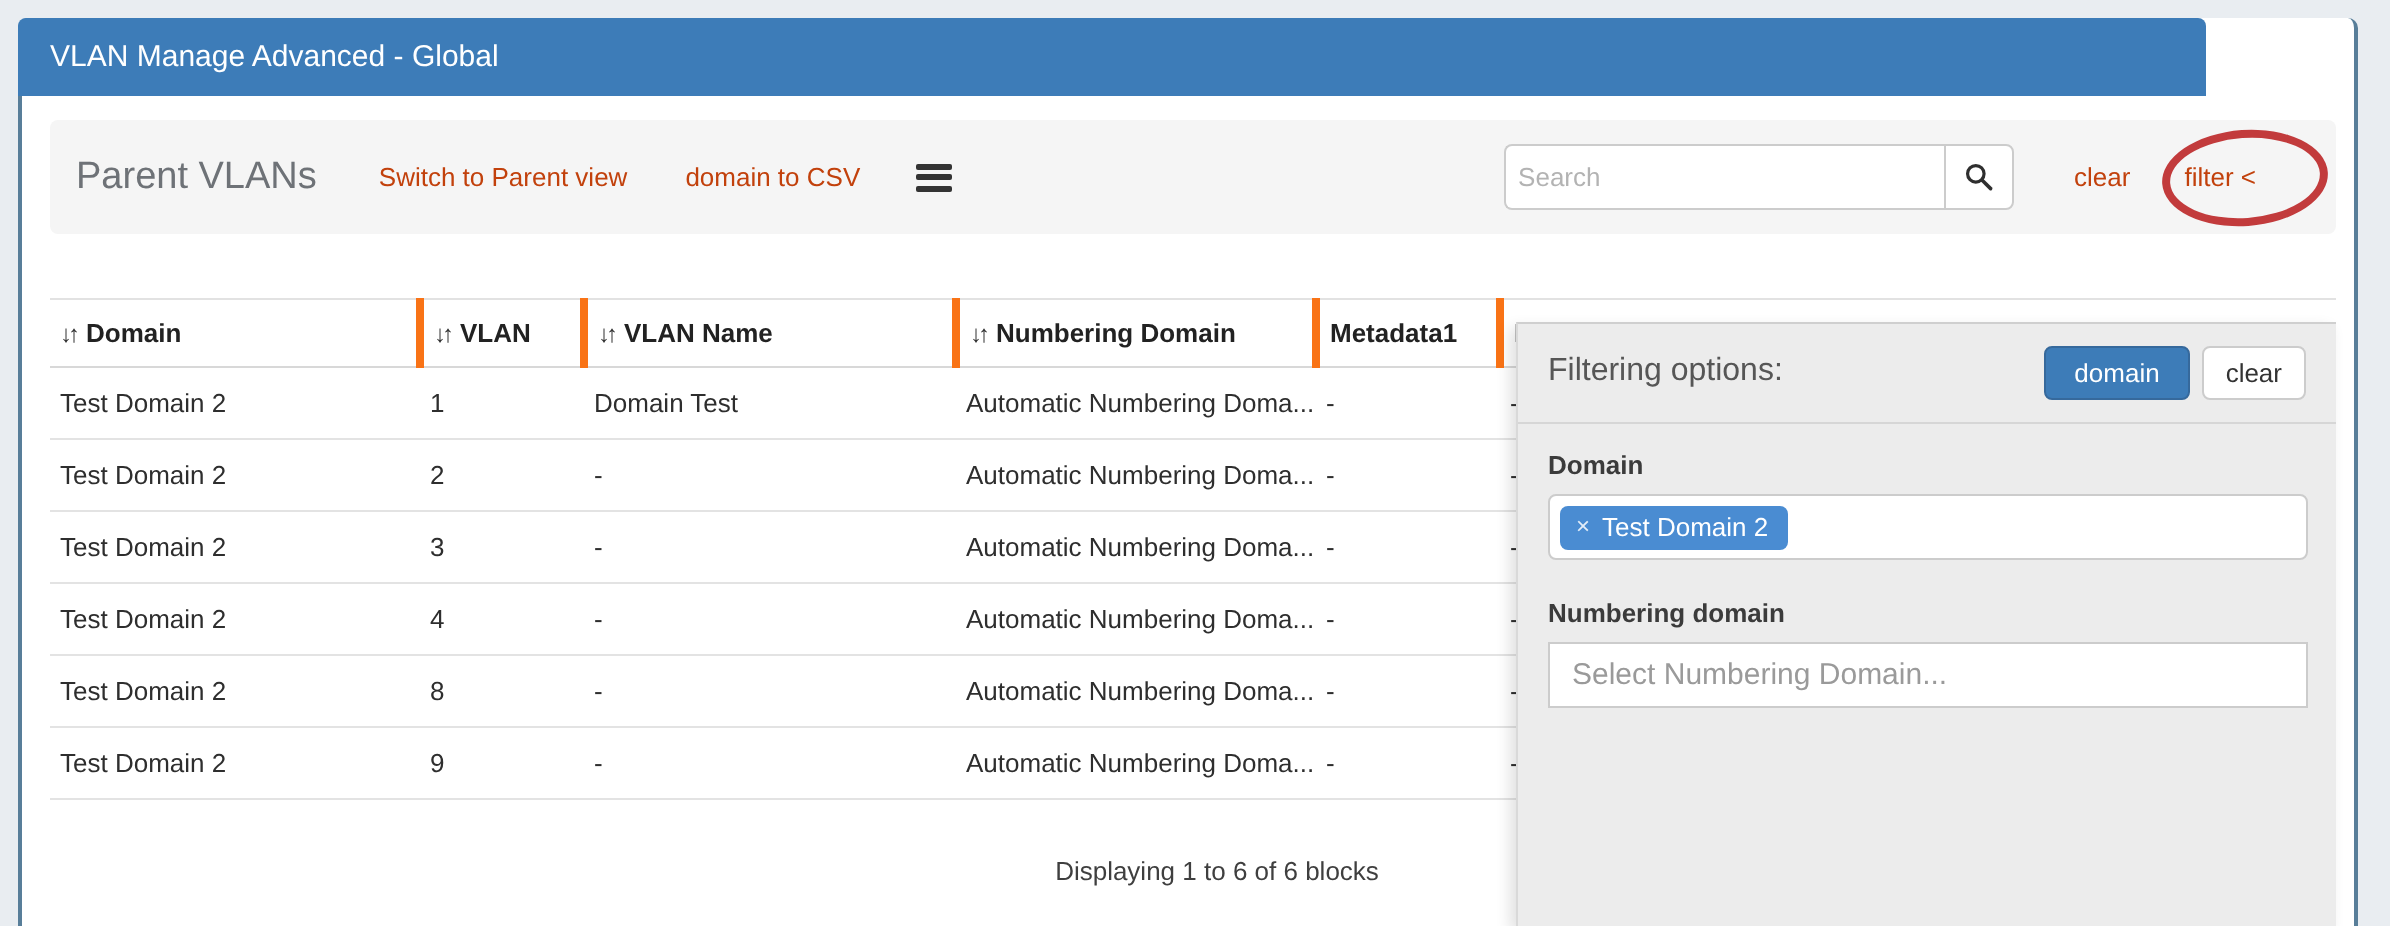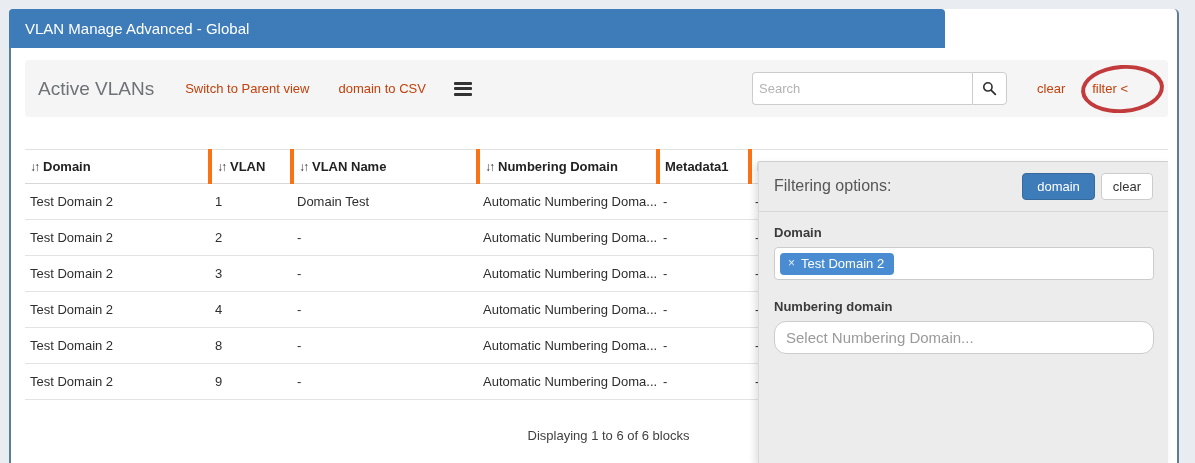--- a/index.html
+++ b/index.html
@@ -3,21 +3,21 @@
 <meta charset="utf-8">
 <style>
   * { margin:0; padding:0; box-sizing:border-box; }
   html,body { background:#e9edf1; font-family:"Liberation Sans", sans-serif; }
   .page { position:relative; width:1195px; height:463px; background:#e9edf1; overflow:hidden; }
 
   
   .panel-bg { position:absolute; left:9px; top:9px; width:1170px; height:454px;
     background:#ffffff; border-left:2px solid #587e99; border-right:2px solid #587e99;
     border-radius:5px 5px 0 0; }
-  .panel-heading { position:absolute; left:9px; top:9px; width:936px; height:39px;
+  .panel-heading { position:absolute; left:9px; top:9px; width:1094px; height:39px;
     background:var(--header-blue,#3d7cb8); border-radius:4px 4px 0 0;
     color:#ffffff; font-size:15px; line-height:39px; padding-left:16px; }
 
   
   .toolbar { position:absolute; left:25px; top:60px; width:1143px; height:57px;
     background:#f5f5f5; border-radius:4px; display:flex; align-items:center; z-index:2; }
   .tb-title { font-size:19px; color:#6e7277; margin-left:13px; white-space:nowrap; }
   .tb-link { font-size:13px; color:#c2410c; white-space:nowrap; cursor:pointer; background:none; border:none; font-family:inherit; }
   .tb-link.switch { margin-left:31px; }
   .tb-link.export { margin-left:29px; }
@@ -61,40 +61,40 @@
   .fp-btns { margin-left:auto; display:flex; }
   .btn-apply { background:var(--accent-blue,#3d7cb8); color:#fff; border:1px solid #36699c;
     border-radius:4px; font-size:13px; padding:5px 14px; cursor:pointer; font-family:inherit; }
   .btn-clear { background:#fff; color:#333; border:1px solid #ccc; border-radius:4px;
     font-size:13px; padding:5px 11px; margin-left:6px; cursor:pointer; font-family:inherit; }
   .fp-body { padding:13px 15px; }
   .fp-label { font-size:13px; font-weight:bold; color:#3b3b3b; display:block; }
   .fp-input { width:380px; height:33px; background:#fff; border:1px solid #ccc;
     border-radius:4px; margin-top:7px; display:flex; align-items:center; padding:0 5px; }
   .fp-select { width:380px; height:33px; background:#fff; border:1px solid #ccc;
-    border-radius:12px; margin-top:7px; padding:0 11px; font-size:15px; color:#333; font-family:inherit; }
+    border-radius:0; margin-top:7px; padding:0 11px; font-size:15px; color:#333; font-family:inherit; }
   .fp-select::placeholder { color:#9a9a9a; }
   .fp-field + .fp-field { margin-top:19px; }
   .tag { background:var(--tag-blue,#4a8cd2); color:#fff; font-size:13px; border-radius:4px;
     padding:3px 10px 4px 8px; display:inline-flex; align-items:center; cursor:default; }
   .tag .x { font-size:12px; margin-right:6px; opacity:0.85; cursor:pointer; }
 </style>
 </head>
 <body>
 
 <div class="page" style="--header-blue: #3d7cb8; --accent-blue: #3d7cb8; --tag-blue: #4a8cd2; --annotation-red: #c23b3c;">
 
   <div class="panel-bg"></div>
 
   <div class="panel-heading">
     <span>VLAN Manage Advanced - Global</span>
   </div>
 
   <div class="toolbar">
-    <span class="tb-title">Active VLANs</span>
+    <span class="tb-title">Parent VLANs</span>
     <button class="tb-link switch">Switch to Parent view</button>
     <button class="tb-link export">domain to CSV</button>
     <div class="hamburger">
       <span></span>
         <span></span>
         <span></span>
     </div>
     <div class="tb-spacer"></div>
     <div class="search-group">
       <input class="search-input" type="text" placeholder="Search" style="">

